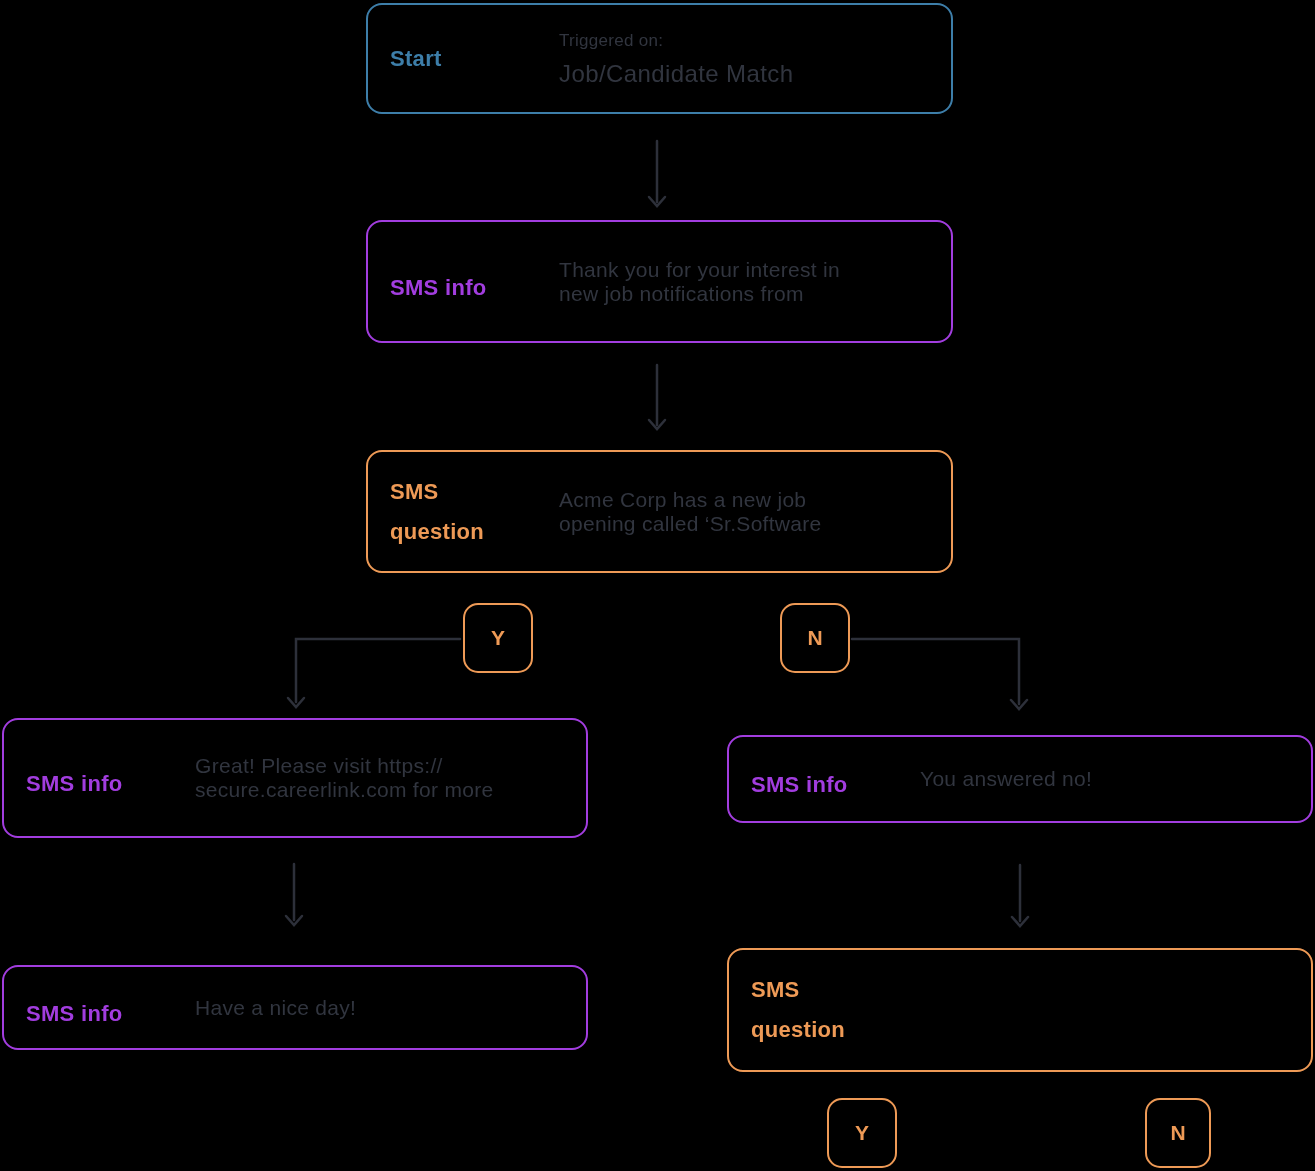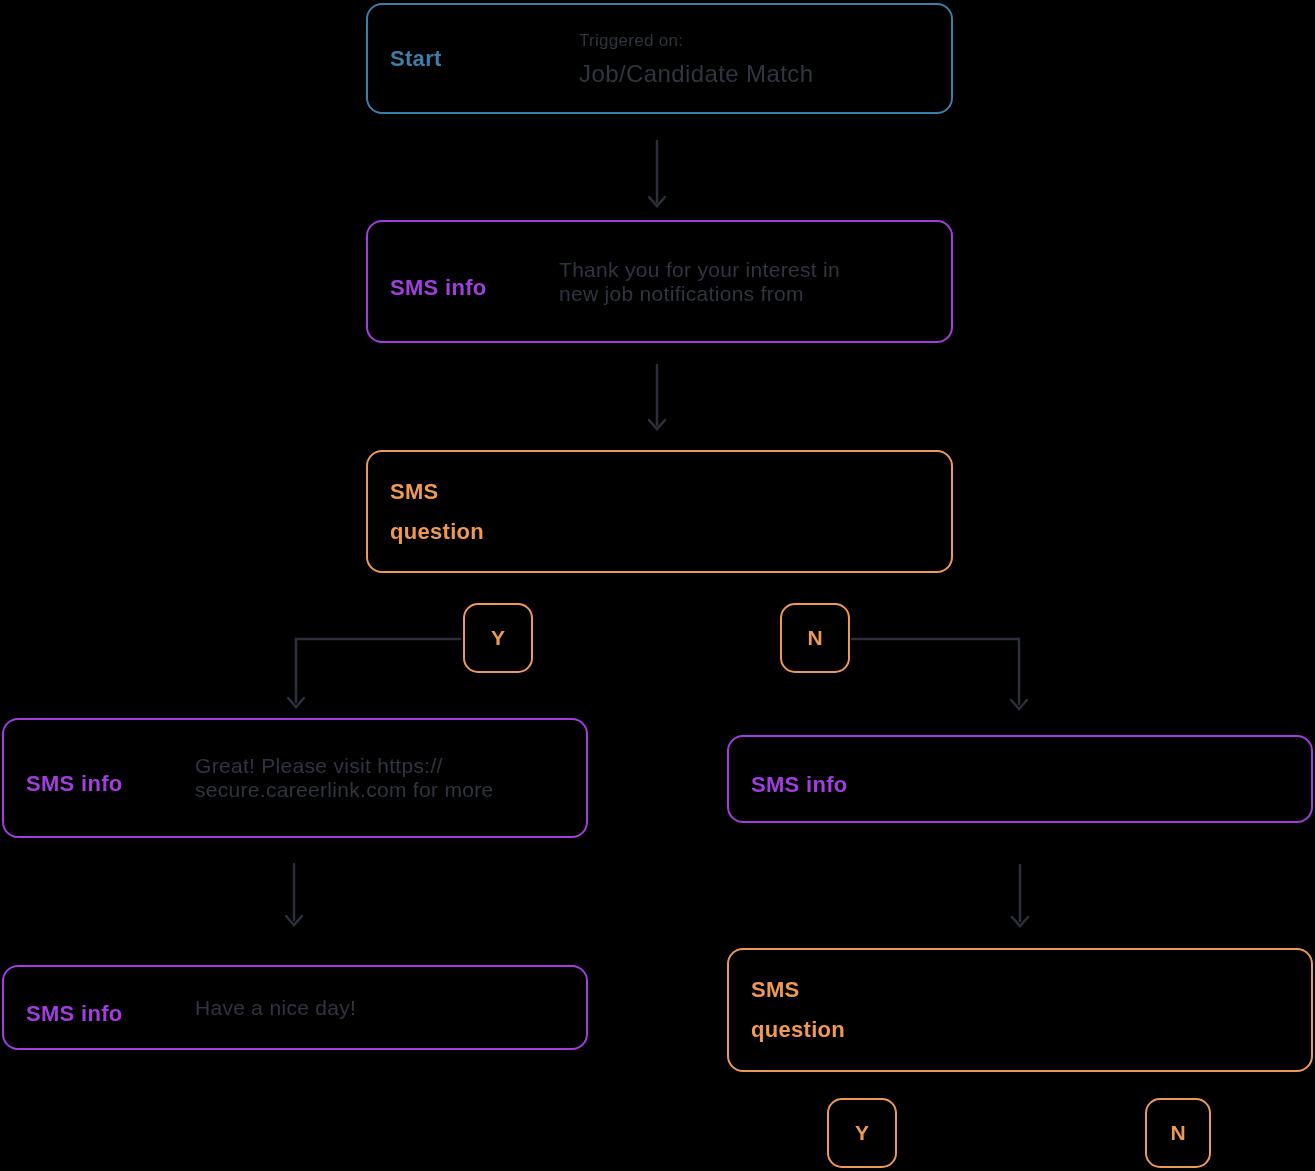--- a/index.html
+++ b/index.html
@@ -50,21 +50,21 @@
   .label-orange{color:var(--orange);}
 
   .node-text{
     flex:1;
     font-size:21px;
     line-height:24px;
     color:var(--text);
     white-space:pre-line;
     letter-spacing:.3px;
   }
-  .trigger-block{flex:1;color:var(--text);margin-left:20px;}
+  .trigger-block{flex:1;color:var(--text);}
   .trigger-prefix{font-size:17px;line-height:22px;margin-bottom:9px;letter-spacing:.3px;}
   .trigger-name{font-size:24px;line-height:26px;letter-spacing:.4px;}
 
   .badge{
     position:absolute;
     width:70px;height:70px;
     border:2px solid var(--orange);
     border-radius:15px;
     display:flex;align-items:center;justify-content:center;
     color:var(--orange);
@@ -119,20 +119,22 @@
       <span>SMS info</span>
     </div>
     <div class="node-text">Thank you for your interest in
 new job notifications from</div>
   </div>
 
   <div class="node border-orange" style="left:366px;top:450px;width:587px;height:123px;">
     <div class="node-label label-orange">
       <span>SMS question</span>
     </div>
+    <div class="node-text">Acme Corp has a new job
+opening called ‘Sr.Software</div>
   </div>
 
   <div class="badge" style="left:463px;top:603px;">
     <span>Y</span>
   </div>
   <div class="badge" style="left:780px;top:603px;">
     <span>N</span>
   </div>
 
   <div class="node border-purple" style="left:2px;top:718px;width:586px;height:120px;">
@@ -140,20 +142,21 @@
       <span>SMS info</span>
     </div>
     <div class="node-text">Great! Please visit https://
 secure.careerlink.com for more</div>
   </div>
 
   <div class="node border-purple" style="left:727px;top:735px;width:586px;height:88px;">
     <div class="node-label label-purple">
       <span>SMS info</span>
     </div>
+    <div class="node-text">You answered no!</div>
   </div>
 
   <div class="node border-purple" style="left:2px;top:965px;width:586px;height:85px;">
     <div class="node-label label-purple">
       <span>SMS info</span>
     </div>
     <div class="node-text">Have a nice day!</div>
   </div>
 
   <div class="node border-orange" style="left:727px;top:948px;width:586px;height:124px;">

